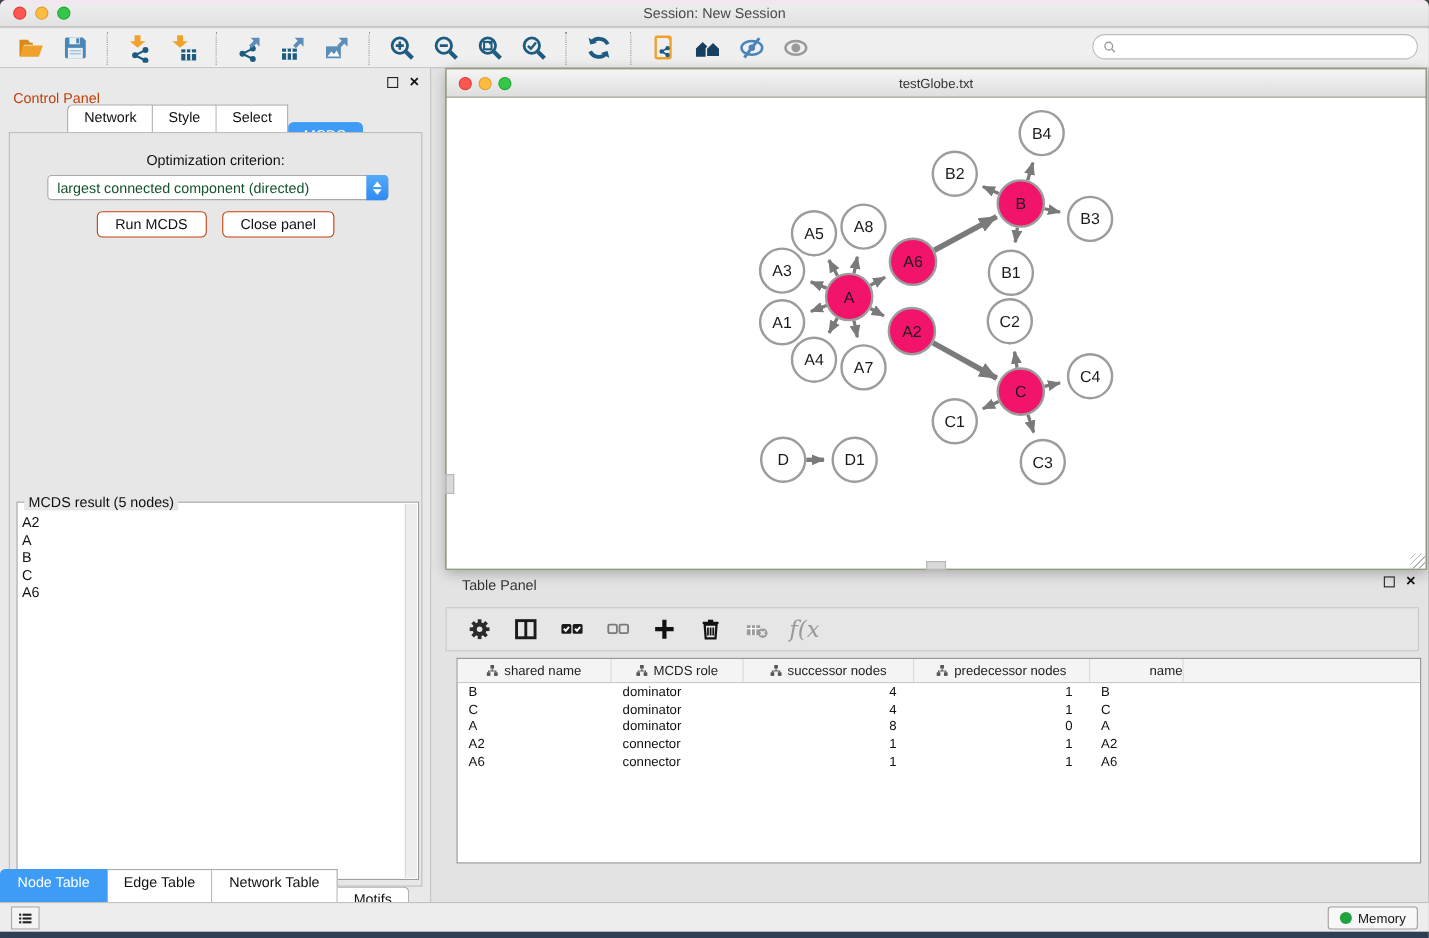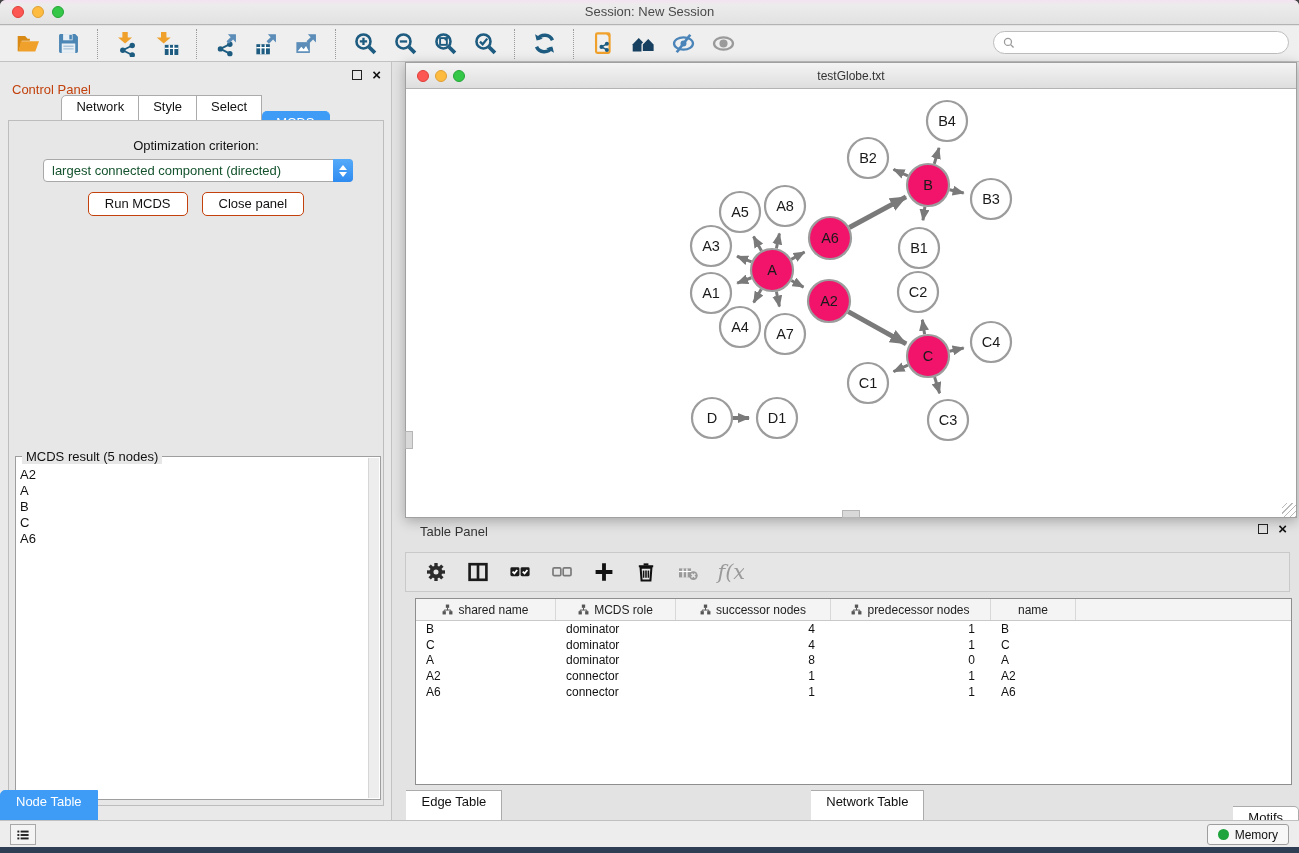--- a/index.html
+++ b/index.html
@@ -80,21 +80,21 @@
   .tp-toolbar { position:absolute; left:405px; top:552px; width:885px; height:40px; background:#E6E6E6;
                 border:1px solid #C9C9C9; display:flex; align-items:center; padding-left:16px; gap:14px; }
   .tp-btn { width:28px; height:28px; display:flex; align-items:center; justify-content:center; }
   .tbl { position:absolute; left:415px; top:598px; width:877px; height:187px; background:#fff;
          border:1px solid #8E8E8E; font-size:12px; color:#111; overflow:hidden; }
   .tbl-header { display:flex; height:22px; background:#F4F4F4; border-bottom:1px solid #C9C9C9; }
   .th { display:flex; align-items:center; justify-content:center; gap:5px; border-right:1px solid #D8D8D8;
         font-size:12px; color:#222; }
   .tbl-row { display:flex; height:15.8px; align-items:center; }
   .td { overflow:hidden; white-space:nowrap; }
-  .tbl-tabs { position:absolute; left:0; right:0; top:790px; display:flex; justify-content:space-between; }
+  .tbl-tabs { position:absolute; left:0; right:0; top:790px; display:flex; justify-content:flex-start; }
   .tbl-tabs .seg-tab { padding:3px 15px 4px; }
   .tbl-tabs .seg-tab.active { border-radius:5px 0 0 5px; }
 
   
   .statusbar { position:absolute; left:0; top:820px; width:100%; height:27px; background:#EDEDED; border-top:1px solid #C0C0C0; }
   .sb-list-btn { position:absolute; left:10px; top:3px; width:26px; height:21px; background:#F4F4F4;
                  border:1px solid #A8A8A8; display:flex; align-items:center; justify-content:center; }
   .memory-btn { position:absolute; right:10px; top:3px; height:21px; background:#F7F7F7; border:1px solid #9E9E9E;
                 border-radius:3px; display:flex; align-items:center; gap:6px; padding:0 10px; font-size:12px; color:#111; }
   .mem-dot { width:11px; height:11px; border-radius:50%; }
@@ -506,21 +506,21 @@
           <svg width="11" height="11" viewBox="0 0 10 10">
             <g fill="#555">
               <rect x="3.5" y="0.5" width="3" height="3"></rect>
               <rect x="0.5" y="6.5" width="3" height="3"></rect>
               <rect x="6.5" y="6.5" width="3" height="3"></rect>
             </g>
             <path d="M5 3.5v2M2 6.5v-1h6v1" stroke="#555" stroke-width="0.9" fill="none"></path>
           </svg>
           <span>predecessor nodes</span>
         </div>
-        <div class="th" style="width: 85px;">
+        <div class="th" style="width: 85px; justify-content: flex-end;">
           <span>name</span>
         </div>
       </div>
     <div class="tbl-body">
         <div class="tbl-row">
           <div class="td" style="width: 140px; text-align: left; padding: 0px 0px 0px 10px;">B</div>
           <div class="td" style="width: 120px; text-align: left; padding: 0px 0px 0px 10px;">dominator</div>
           <div class="td" style="width: 155px; text-align: right; padding: 0px 16px 0px 0px;">4</div>
           <div class="td" style="width: 160px; text-align: right; padding: 0px 16px 0px 0px;">1</div>
           <div class="td" style="width: 85px; text-align: left; padding: 0px 0px 0px 10px;">B</div>

